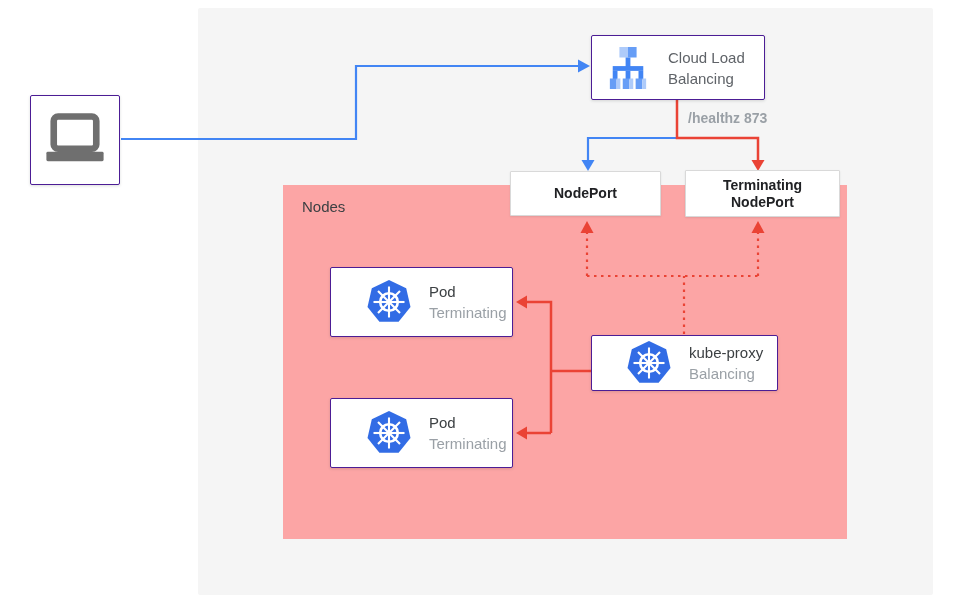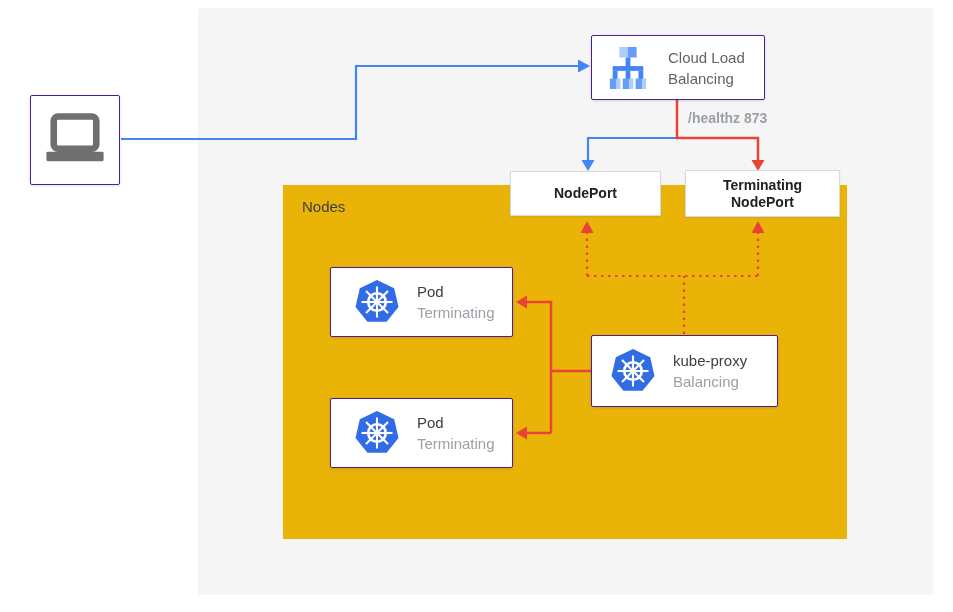--- a/index.html
+++ b/index.html
@@ -6,21 +6,21 @@
   .stage{
     position:relative;width:953px;height:612px;background:#ffffff;
     font-family:"Liberation Sans", sans-serif;overflow:hidden;
   }
   .panel-gray{
     position:absolute;left:198px;top:8px;width:735px;height:587px;
     background:#f5f5f5;border-radius:2px;
   }
   .panel-blue{
     position:absolute;left:283px;top:185px;width:564px;height:354px;
-    background:#eab308;
+    background:#fca5a5;
   }
   .nodes-label{
     position:absolute;left:19px;top:13px;font-size:15px;color:#3c4043;
   }
   .wires{position:absolute;left:0;top:0;width:953px;height:612px;pointer-events:none;}
   .card{position:absolute;background:#ffffff;box-sizing:border-box;}
   .soft-card{
     border:1px solid #4c1d95;border-radius:2px;
     box-shadow:0 1px 3px rgba(60,64,67,0.18);
   }
@@ -28,24 +28,24 @@
     border:1px solid #d9d9d9;border-radius:1px;
     box-shadow:0 1px 2px rgba(60,64,67,0.12);
     display:flex;align-items:center;justify-content:center;
     font-weight:bold;font-size:14px;color:#202124;text-align:center;line-height:17px;
   }
   .laptop-card{left:30px;top:95px;width:90px;height:90px;display:flex;align-items:center;justify-content:center;}
   .clb-card{left:591px;top:35px;width:174px;height:65px;display:flex;align-items:center;padding-left:13px;}
   .clb-text{margin-left:17px;font-size:15px;color:#5f6368;line-height:21px;}
   .nodeport-card{left:510px;top:171px;width:151px;height:45px;}
   .hc-card{left:685px;top:170px;width:155px;height:47px;flex-direction:column;}
-  .pod-card{display:flex;align-items:center;padding-left:23px;width:183px;height:70px;}
+  .pod-card{display:flex;align-items:center;padding-left:35px;width:183px;height:70px;}
   .pod1{left:330px;top:267px;}
   .pod2{left:330px;top:398px;}
-  .kproxy-card{left:591px;top:335px;width:187px;height:72px;display:flex;align-items:center;padding-left:18px;}
+  .kproxy-card{left:591px;top:335px;width:187px;height:56px;display:flex;align-items:center;padding-left:34px;}
   .box-text{margin-left:17px;}
   .box-title{font-size:15px;color:#3c4043;line-height:21px;}
   .box-sub{font-size:15px;color:#9aa0a6;line-height:21px;}
   .healthz{
     position:absolute;left:688px;top:110px;font-size:14px;font-weight:bold;color:#9aa0a6;
   }
   .icon{display:block;}
 </style>
 </head>
 <body>

